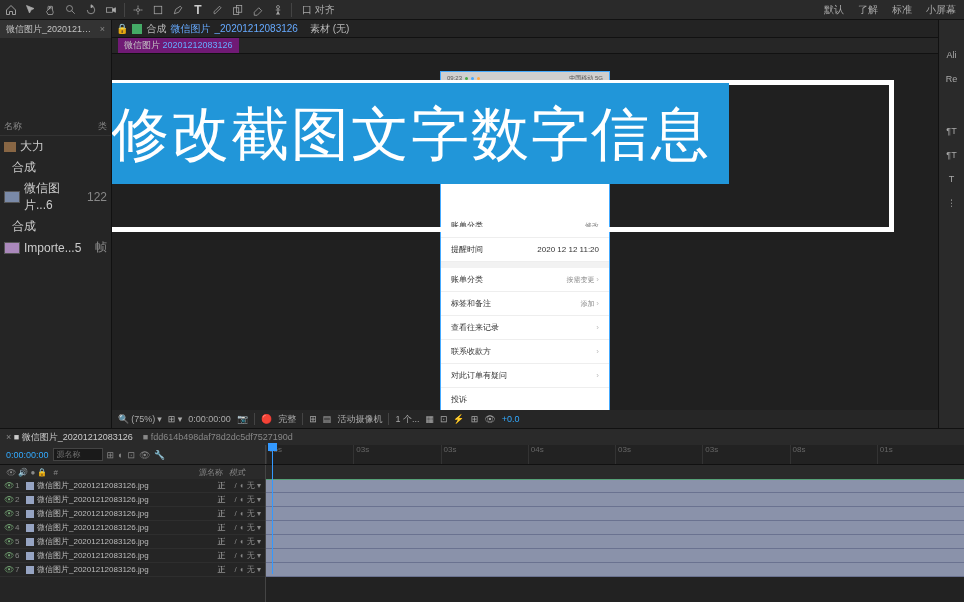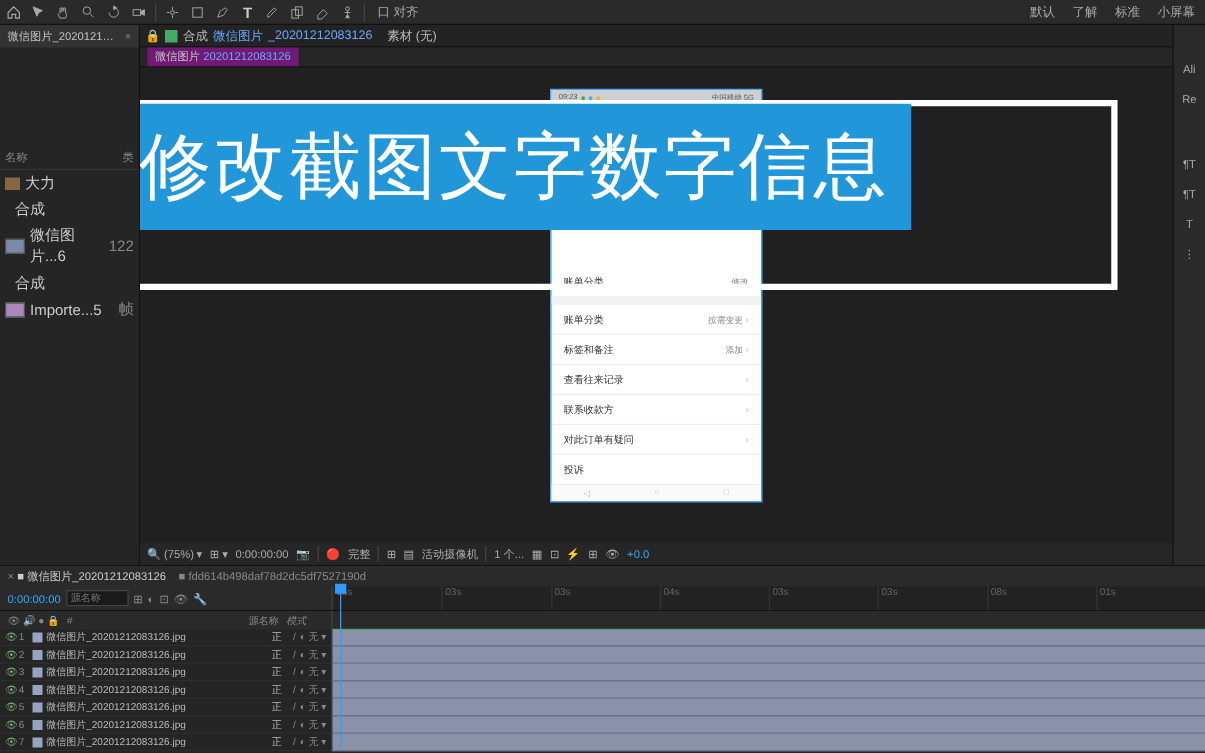--- a/index.html
+++ b/index.html
@@ -53,21 +53,21 @@
 
 .viewer-controls { height: 18px; background: #262626; display: flex; align-items: center; gap: 6px; padding: 0 6px; font-size: 9px; color: #aaa; }
 .vc-item { display: flex; align-items: center; gap: 2px; cursor: pointer; }
 .vc-sep { width: 1px; height: 12px; background: #444; }
 
 
 .right-panel { width: 26px; background: #2a2a2a; border-left: 1px solid #111; display: flex; flex-direction: column; align-items: center; padding-top: 30px; gap: 14px; }
 .right-panel .ritem { font-size: 9px; color: #aaa; cursor: pointer; }
 
 
-.timeline { height: 150px; background: #14532d; border-top: 1px solid #111; display: flex; flex-direction: column; }
+.timeline { height: 174px; background: #c4b5fd; border-top: 1px solid #111; display: flex; flex-direction: column; }
 .tl-tabs { height: 16px; background: #2a2a2a; display: flex; align-items: center; padding: 0 6px; font-size: 9px; gap: 10px; }
 .tl-header { height: 20px; display: flex; background: #2a2a2a; border-bottom: 1px solid #111; }
 .tl-left { width: 265px; display: flex; align-items: center; gap: 4px; padding: 0 6px; font-size: 9px; color: #888; }
 .tl-left .time { color: #3af; }
 .tl-ruler { flex: 1; position: relative; background: #222; border-left: 1px solid #444; }
 .tl-ruler .marks { display: flex; height: 100%; }
 .tl-ruler .mark { flex: 1; font-size: 8px; color: #666; border-left: 1px solid #333; padding-left: 2px; }
 .playhead { position: absolute; left: 6px; top: 0; bottom: -110px; width: 1px; background: #39f; z-index: 3; }
 .playhead::before { content:''; position:absolute; top:-2px; left:-4px; width:9px; height:8px; background:#39f; }
 
@@ -241,20 +241,24 @@
                 <span class="sb-dot" style="background:#4af;"></span>
                 <span class="sb-dot" style="background:#fa4;"></span>
               </div>
             <span>中国移动 5G</span>
           </div>
           <div style="height:130px; position:relative;"></div>
           <div class="body">
             <div class="row">
               <span>账单分类</span>
               <span class="rv">修改</span>
+            </div>
+            <div class="row">
+              <span>提醒时间</span>
+              <span style="color:#333;">2020 12 12 11:20</span>
             </div>
             <div class="gap"></div>
             <div class="row">
               <span>账单分类</span>
               <span class="rv"><span>按需变更</span> <span class="chev">›</span></span>
             </div>
             <div class="row">
               <span>标签和备注</span>
               <span class="rv"><span>添加</span> <span class="chev">›</span></span>
             </div>

